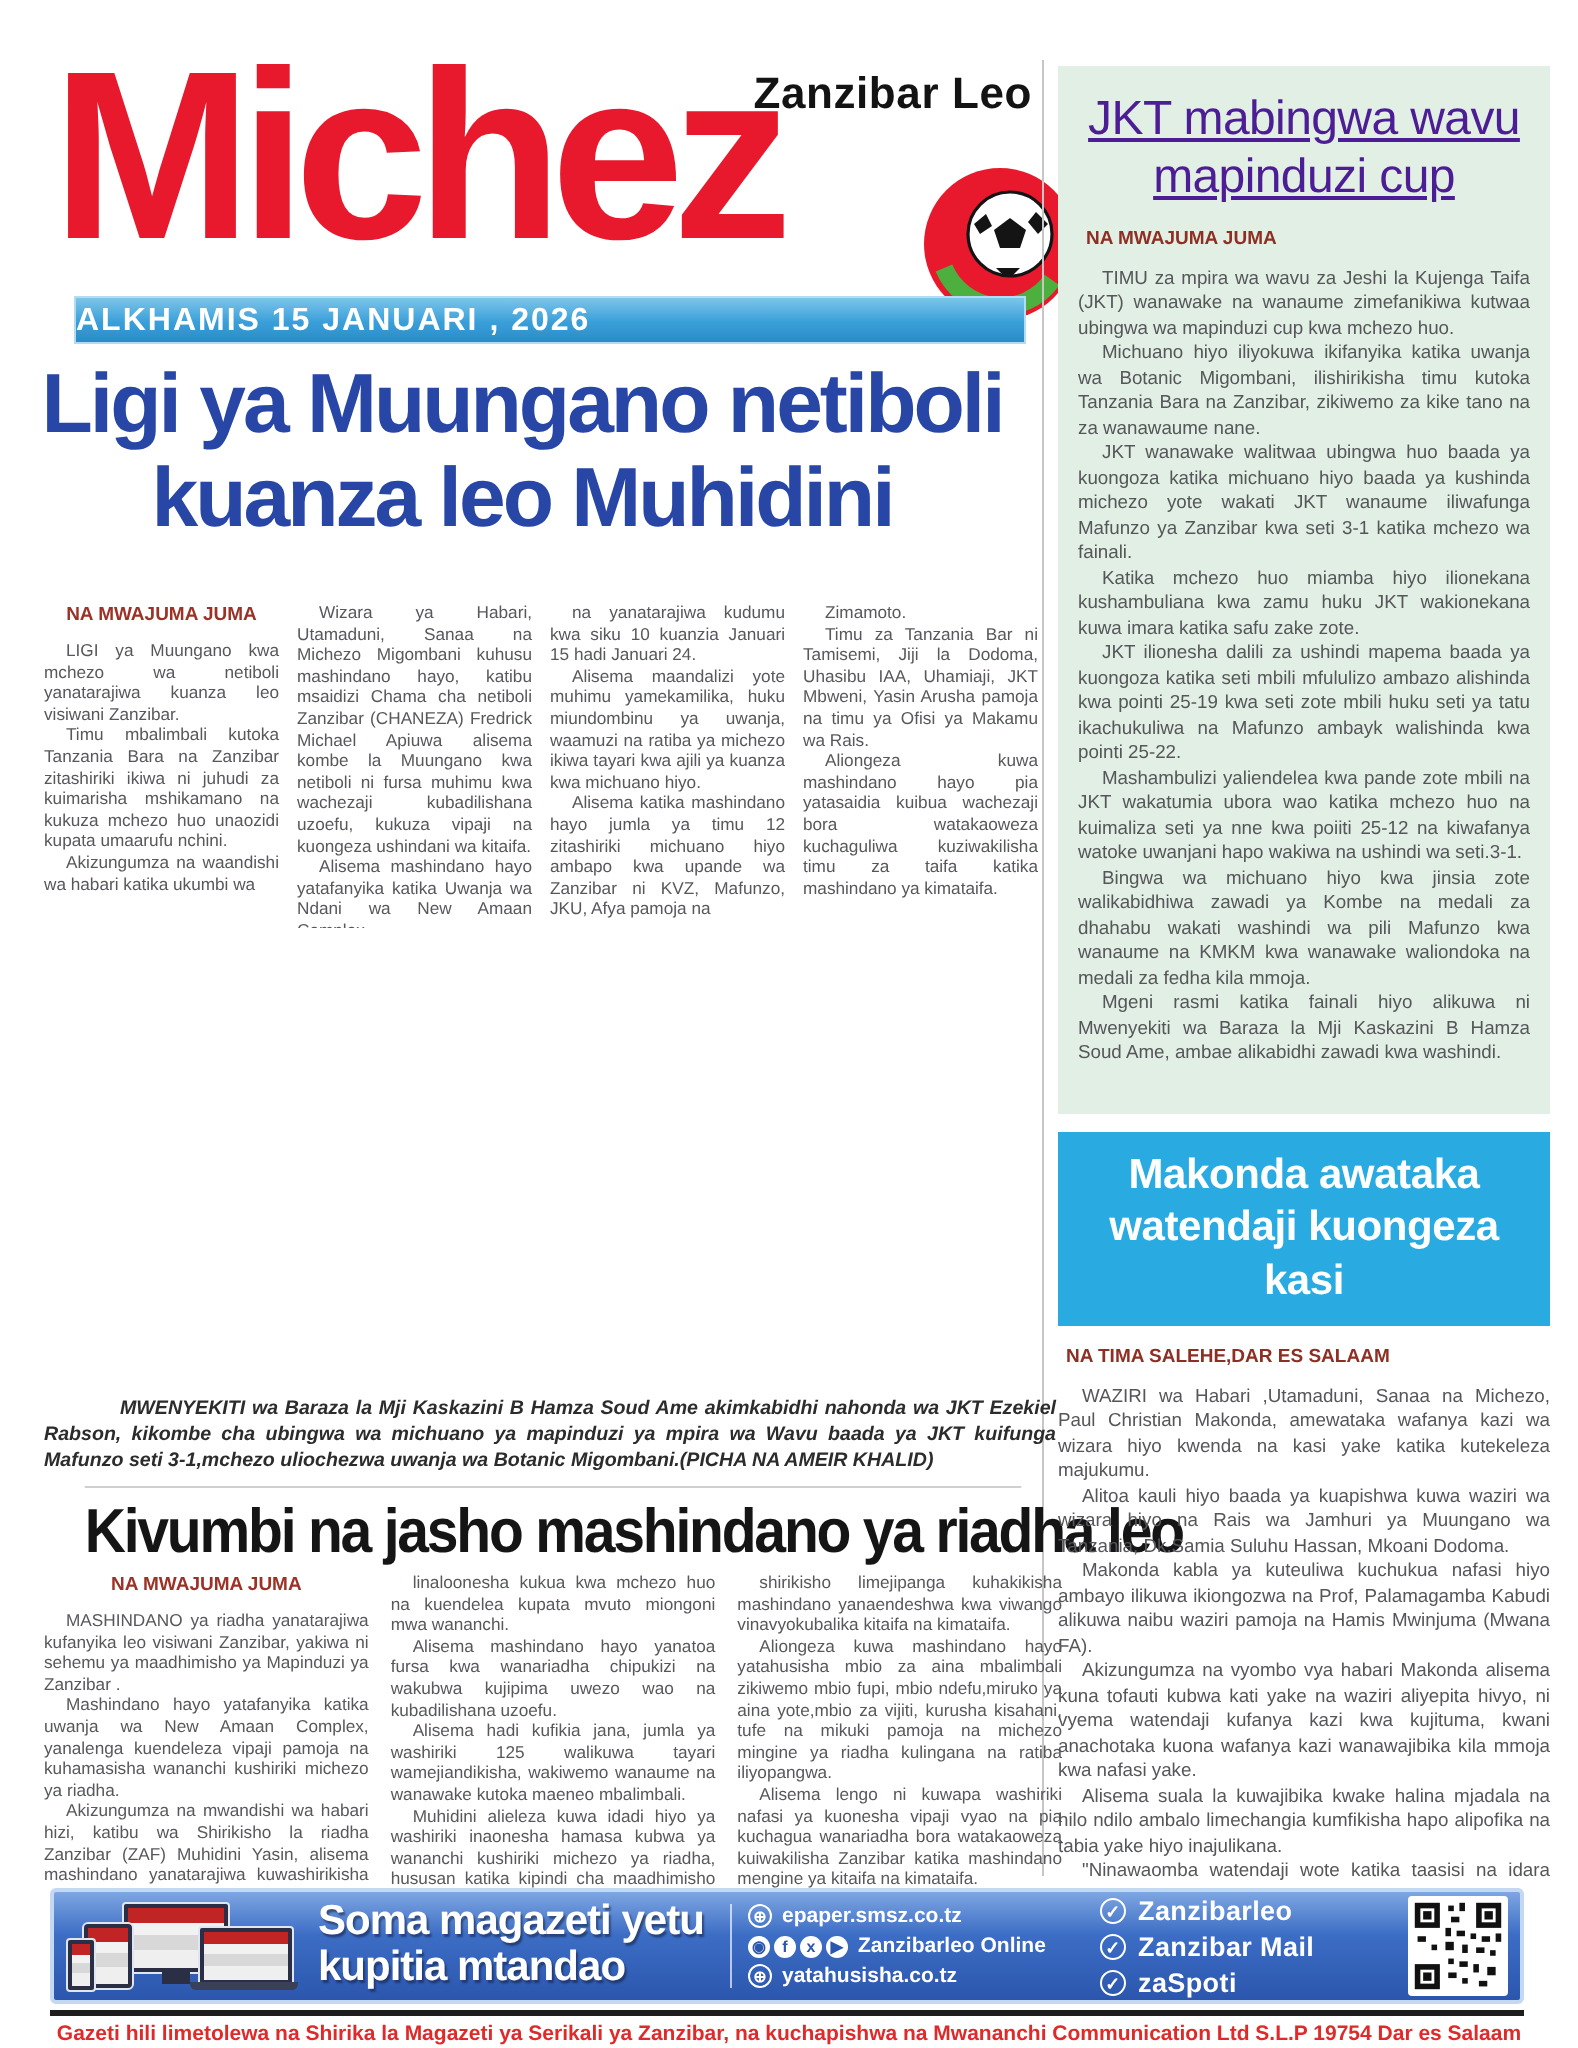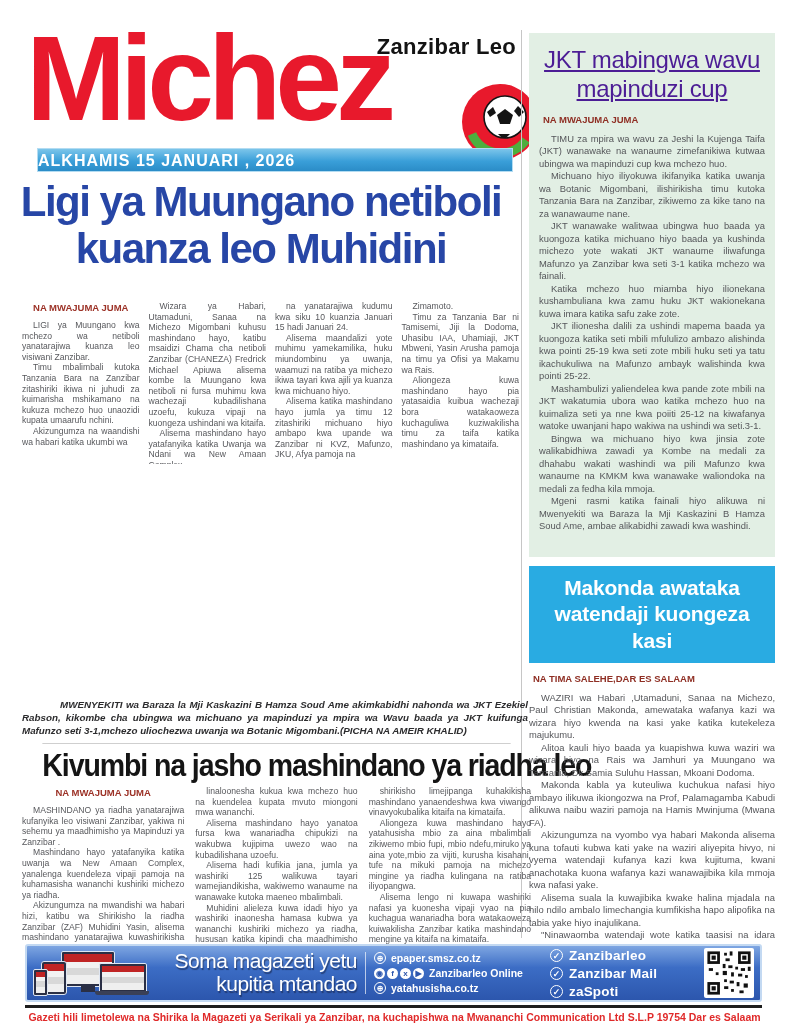--- a/index.html
+++ b/index.html
@@ -88,22 +88,22 @@
   .devices{position:relative;width:118px;height:48px;flex:0 0 auto;}
   .dev{position:absolute;background:#2a2f45;border:1px solid #dfe6f2;}
   .dev .scr{position:absolute;inset:2px;background:
         linear-gradient(180deg,#c02424 0 25%,#f2f2f2 25% 45%,#d8d8d8 45% 70%,#efefef 70% 100%);}
   .monitor{left:28px;top:2px;width:52px;height:34px;border-radius:2px;}
   .stand{position:absolute;left:48px;top:37px;width:14px;height:6px;background:#2a2f45;}
   .laptop{left:66px;top:14px;width:46px;height:28px;border-radius:2px;}
   .lap-base{position:absolute;left:62px;top:42px;width:54px;height:4px;background:#3a4057;border-radius:0 0 3px 3px;}
   .tablet{left:8px;top:12px;width:24px;height:32px;border-radius:3px;}
   .phone{left:0px;top:20px;width:13px;height:25px;border-radius:2px;}
-  .promo-text{flex:0 0 198px;color:#fff;font-weight:400;font-size:21px;line-height:1.08;
-              text-align:right;letter-spacing:-.5px;text-shadow:1px 1.5px 1px rgba(20,30,60,.55);}
+  .promo-text{flex:0 0 198px;color:#fff;font-weight:700;font-size:21px;line-height:1.08;
+              text-align:left;letter-spacing:-.5px;text-shadow:1px 1.5px 1px rgba(20,30,60,.55);}
   .fdiv{width:1px;height:42px;background:rgba(255,255,255,.65);flex:0 0 auto;}
   .weblinks{flex:0 0 168px;display:flex;flex-direction:column;gap:3px;}
   .wrow{display:flex;align-items:center;gap:5px;color:#fff;font-weight:700;font-size:10.5px;}
   .glyph{display:inline-block;width:12px;height:12px;border:1px solid #fff;border-radius:50%;
          font-size:8px;line-height:12px;text-align:center;color:#fff;box-sizing:border-box;}
   .mini-icons{display:flex;gap:2px;}
   .mini{display:inline-block;width:11px;height:11px;background:#fff;color:#2c56ad;border-radius:50%;
         font-size:8px;line-height:11px;text-align:center;font-weight:700;}
   .brandlinks{flex:1;display:flex;flex-direction:column;gap:3px;}
   .brow{display:flex;align-items:center;gap:6px;color:#fff;font-weight:700;font-size:13.5px;letter-spacing:.2px;}

